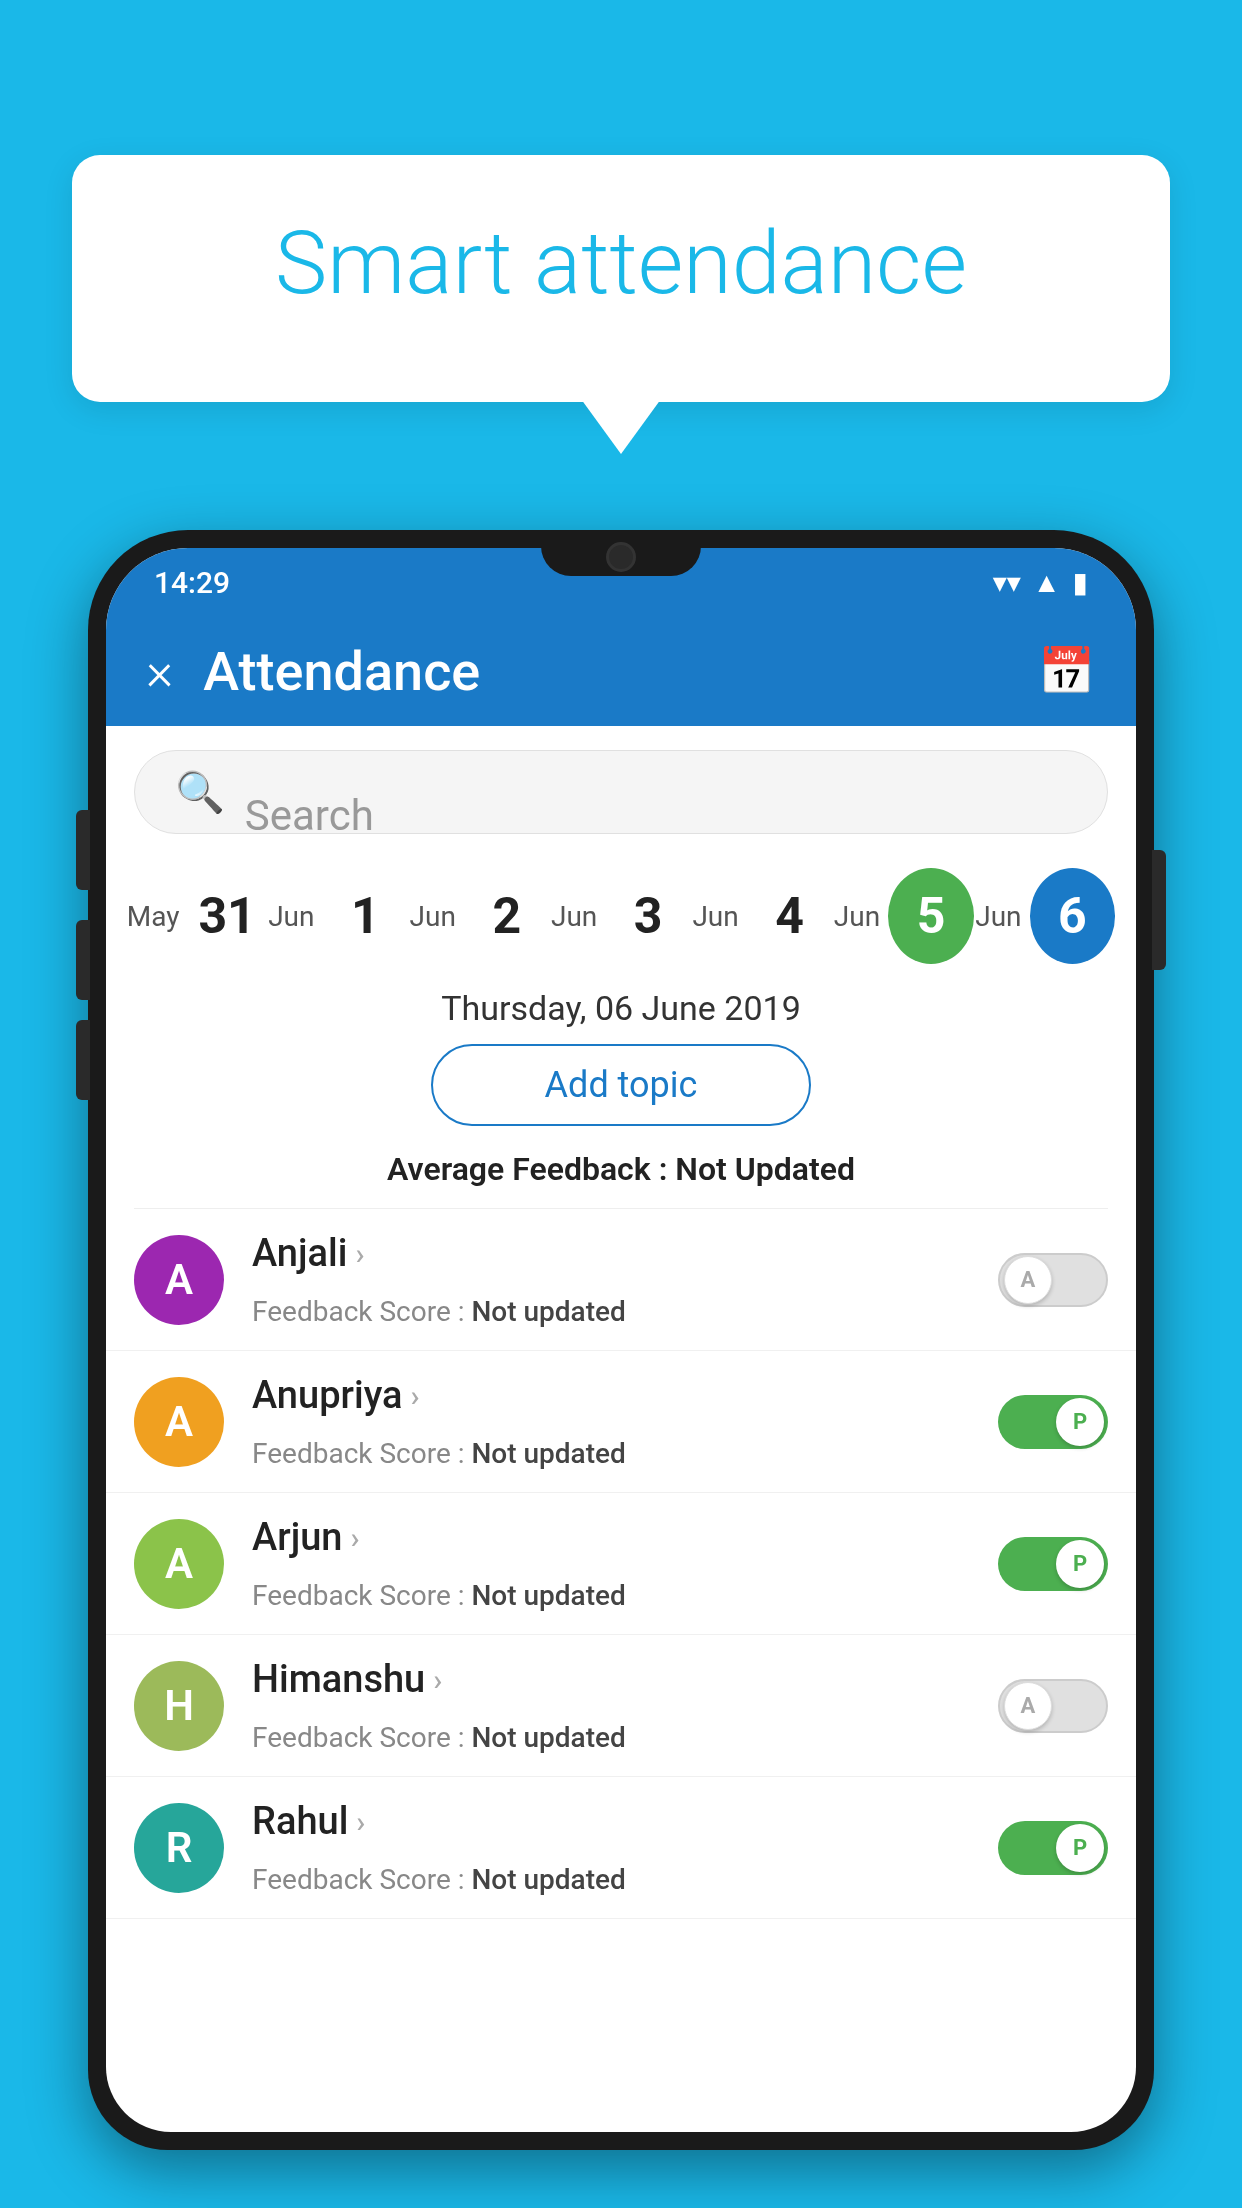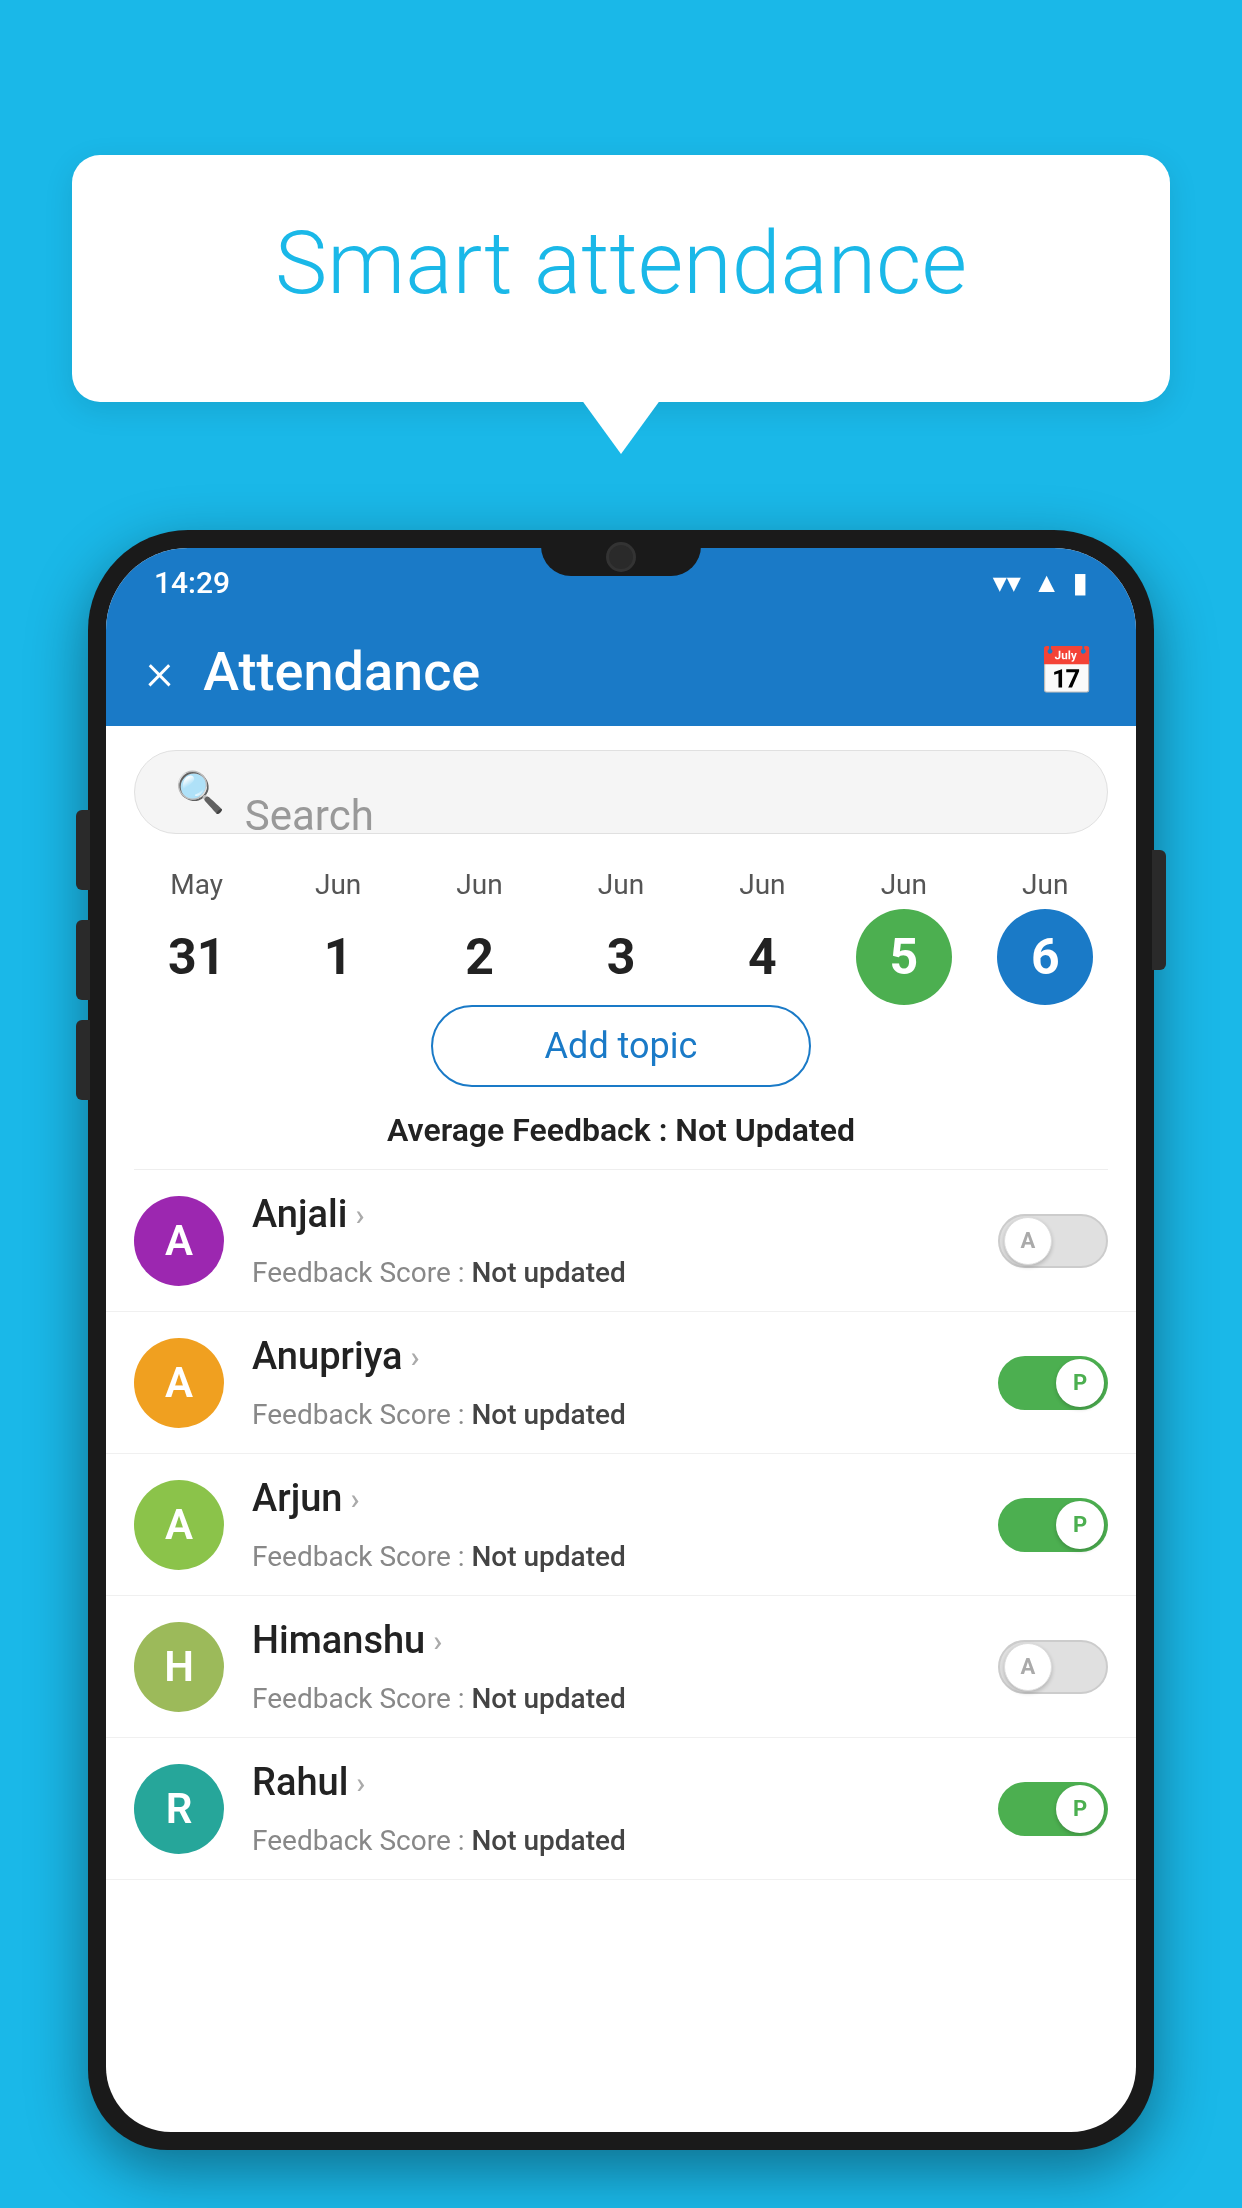--- a/index.html
+++ b/index.html
@@ -192,21 +192,21 @@
 
     
     .calendar-row {
       display: flex;
       padding: 10px 20px 0;
       justify-content: space-around;
     }
 
     .cal-day {
       display: flex;
-      flex-direction: column;
+      flex-direction: row;
       align-items: center;
       gap: 8px;
       width: 140px;
     }
 
     .cal-month {
       color: #555;
       font-size: 28px;
       font-weight: 400;
     }
@@ -495,20 +495,21 @@
           <div class="cal-day">
             <div class="cal-month">Jun</div>
             <div class="cal-date today">5</div>
           </div>
           <div class="cal-day">
             <div class="cal-month">Jun</div>
             <div class="cal-date selected">6</div>
           </div>
         </div>
 
+      <div class="date-info">Thursday, 06 June 2019</div>
 
       <div class="add-topic-btn">Add topic</div>
 
       <div class="avg-feedback">
         <span>Average Feedback : </span><span>Not Updated</span>
       </div>
 
       <div class="divider"></div>
 
       <div class="student-list" id="student-list">

